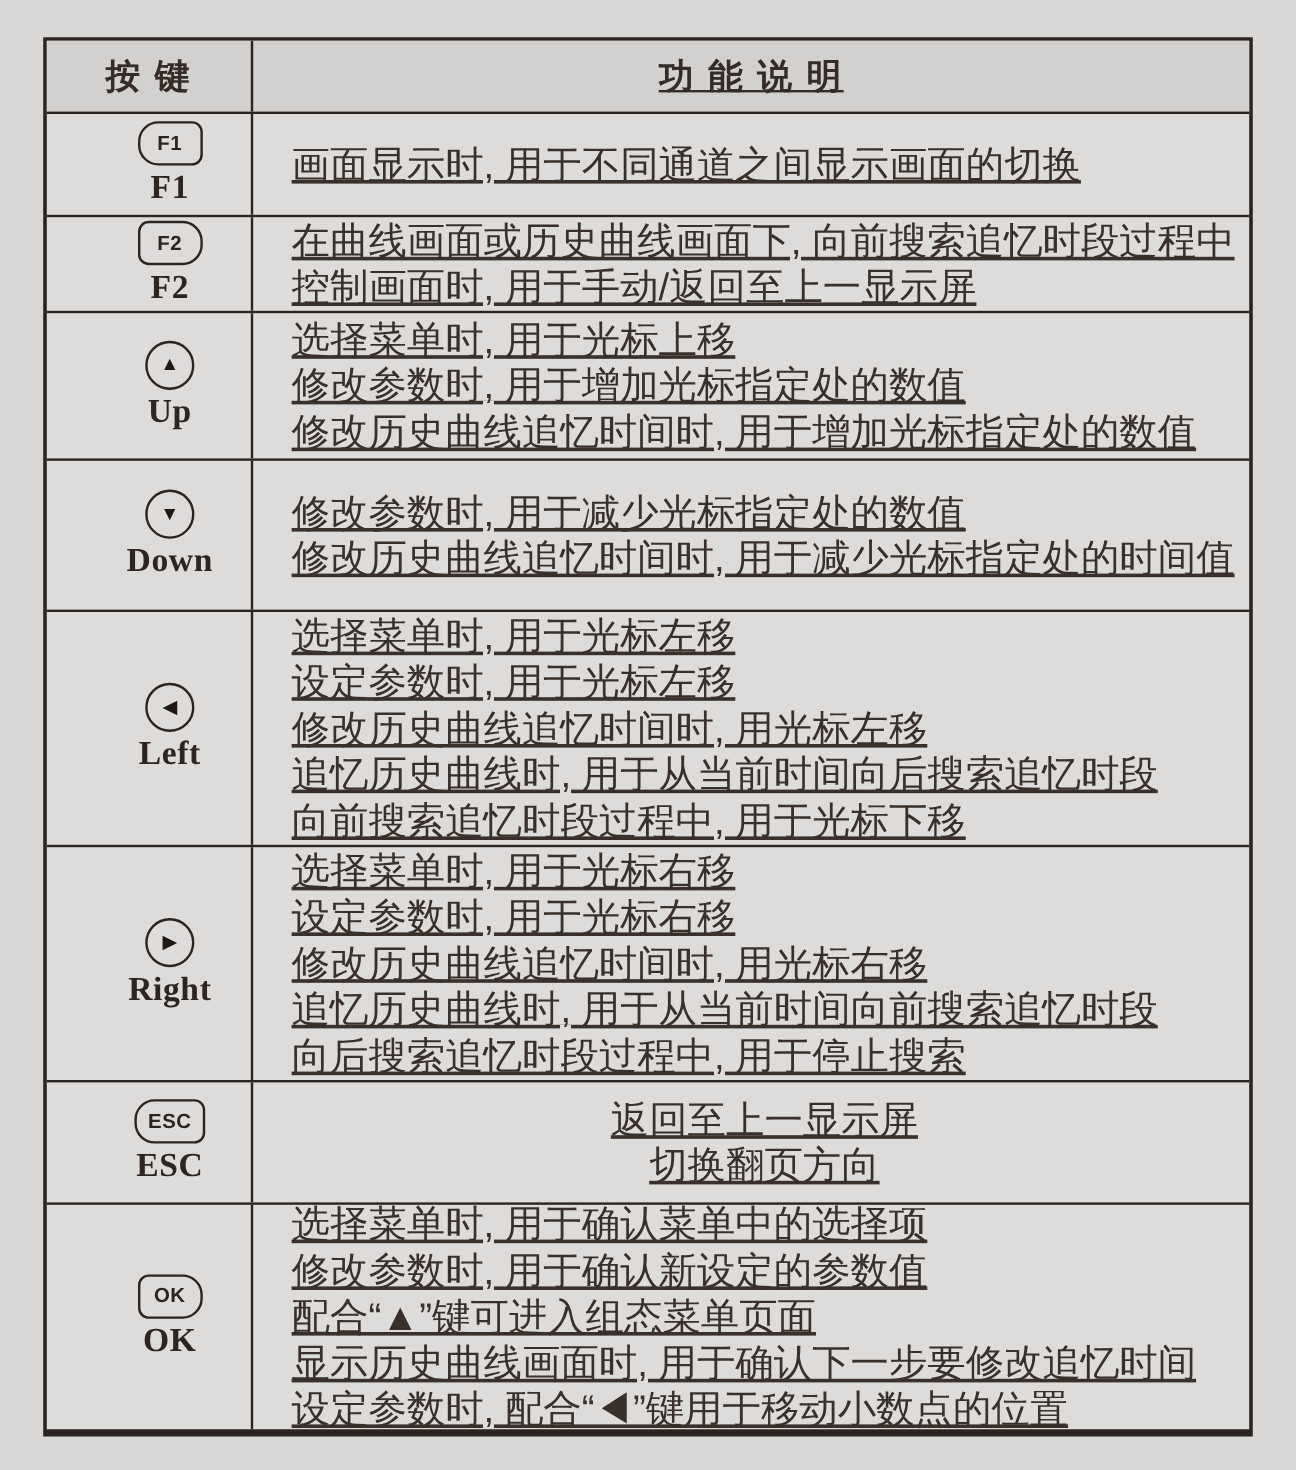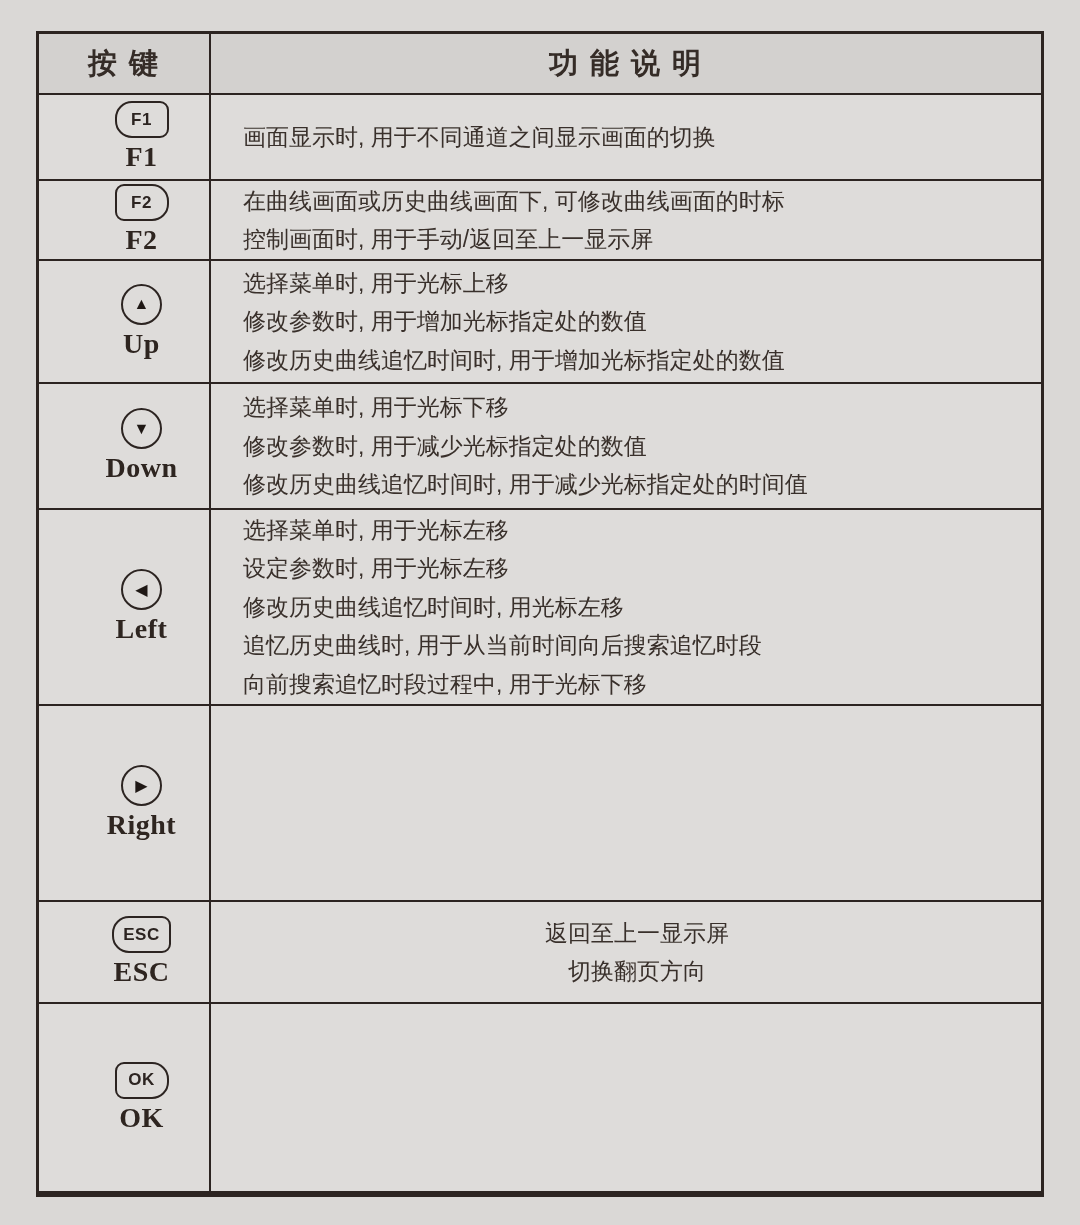--- a/index.html
+++ b/index.html
@@ -38,30 +38,30 @@
     width:172px;
     border-right:2px solid #2c2421;
     display:flex;flex-direction:column;
     align-items:center;justify-content:center;
     gap:3px;
     padding-left:35px;
   }
   .desccell{
     flex:1;
     display:flex;flex-direction:column;justify-content:center;
-    padding-left:32px;padding-right:10px;
+    padding-left:32px;padding-right:10px;text-decoration:underline;
   }
   .headcell{
     display:flex;align-items:center;justify-content:center;
     font-size:29px;font-weight:bold;color:#352c27;
     letter-spacing:2px;
     padding:0;
   }
   .line{
-    font-size:23px;
+    font-size:32px;
     line-height:38.5px;
     color:#39302b;
     white-space:nowrap;
   }
   .keycap{
     box-sizing:border-box;
     display:inline-flex;align-items:center;justify-content:center;
     height:37px;min-width:54px;padding:0 9px;
     border:2.5px solid #2c2421;
     font-family:"Liberation Sans",sans-serif;
@@ -106,21 +106,21 @@
       <div class="line">画面显示时, 用于不同通道之间显示画面的切换</div>
     </div>
   </div>
 
   <div class="row r-f2">
     <div class="keycell">
       <span class="keycap cap-right">F2</span>
       <span class="keylabel">F2</span>
     </div>
     <div class="desccell">
-      <div class="line">在曲线画面或历史曲线画面下, 可修改曲线画面的时标</div>
+      <div class="line">在曲线画面或历史曲线画面下, 向前搜索追忆时段过程中</div>
       <div class="line">控制画面时, 用于手动/返回至上一显示屏</div>
     </div>
   </div>
 
   <div class="row r-up">
     <div class="keycell">
       <span class="keycirc">▲</span>
       <span class="keylabel">Up</span>
     </div>
     <div class="desccell">
@@ -129,21 +129,20 @@
       <div class="line">修改历史曲线追忆时间时, 用于增加光标指定处的数值</div>
     </div>
   </div>
 
   <div class="row r-down">
     <div class="keycell">
       <span class="keycirc">▼</span>
       <span class="keylabel">Down</span>
     </div>
     <div class="desccell">
-      <div class="line">选择菜单时, 用于光标下移</div>
       <div class="line">修改参数时, 用于减少光标指定处的数值</div>
       <div class="line">修改历史曲线追忆时间时, 用于减少光标指定处的时间值</div>
     </div>
   </div>
 
   <div class="row r-left">
     <div class="keycell">
       <span class="keycirc">◀</span>
       <span class="keylabel">Left</span>
     </div>
@@ -154,33 +153,47 @@
       <div class="line">追忆历史曲线时, 用于从当前时间向后搜索追忆时段</div>
       <div class="line">向前搜索追忆时段过程中, 用于光标下移</div>
     </div>
   </div>
 
   <div class="row r-right">
     <div class="keycell">
       <span class="keycirc">▶</span>
       <span class="keylabel">Right</span>
     </div>
+    <div class="desccell">
+      <div class="line">选择菜单时, 用于光标右移</div>
+      <div class="line">设定参数时, 用于光标右移</div>
+      <div class="line">修改历史曲线追忆时间时, 用光标右移</div>
+      <div class="line">追忆历史曲线时, 用于从当前时间向前搜索追忆时段</div>
+      <div class="line">向后搜索追忆时段过程中, 用于停止搜索</div>
+    </div>
   </div>
 
   <div class="row r-esc">
     <div class="keycell">
       <span class="keycap cap-left">ESC</span>
       <span class="keylabel">ESC</span>
     </div>
     <div class="desccell">
       <div class="line">返回至上一显示屏</div>
       <div class="line">切换翻页方向</div>
     </div>
   </div>
 
   <div class="row r-ok">
     <div class="keycell">
       <span class="keycap cap-right">OK</span>
       <span class="keylabel">OK</span>
     </div>
+    <div class="desccell">
+      <div class="line">选择菜单时, 用于确认菜单中的选择项</div>
+      <div class="line">修改参数时, 用于确认新设定的参数值</div>
+      <div class="line">配合“▲”键可进入组态菜单页面</div>
+      <div class="line">显示历史曲线画面时, 用于确认下一步要修改追忆时间</div>
+      <div class="line">设定参数时, 配合“◀”键用于移动小数点的位置</div>
+    </div>
   </div>
 
 </div>
 
 </body></html>

